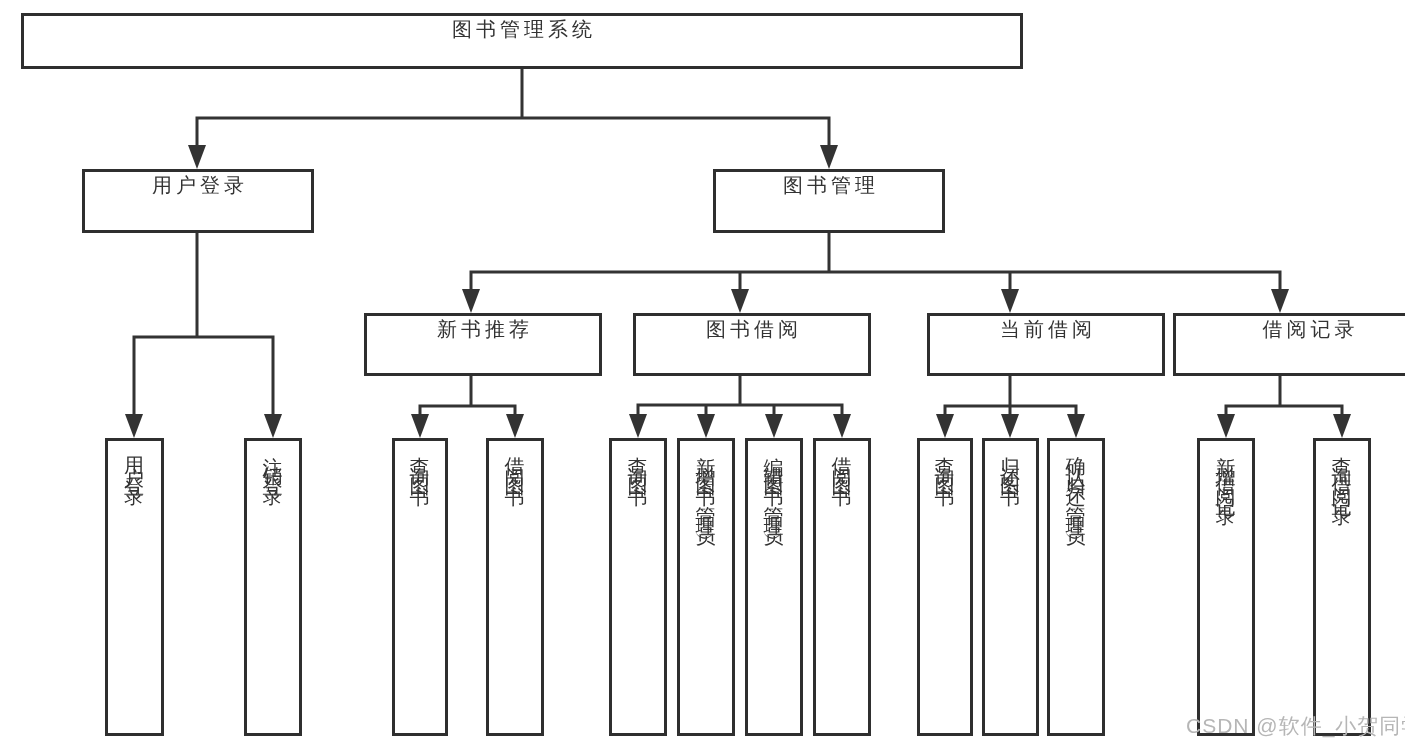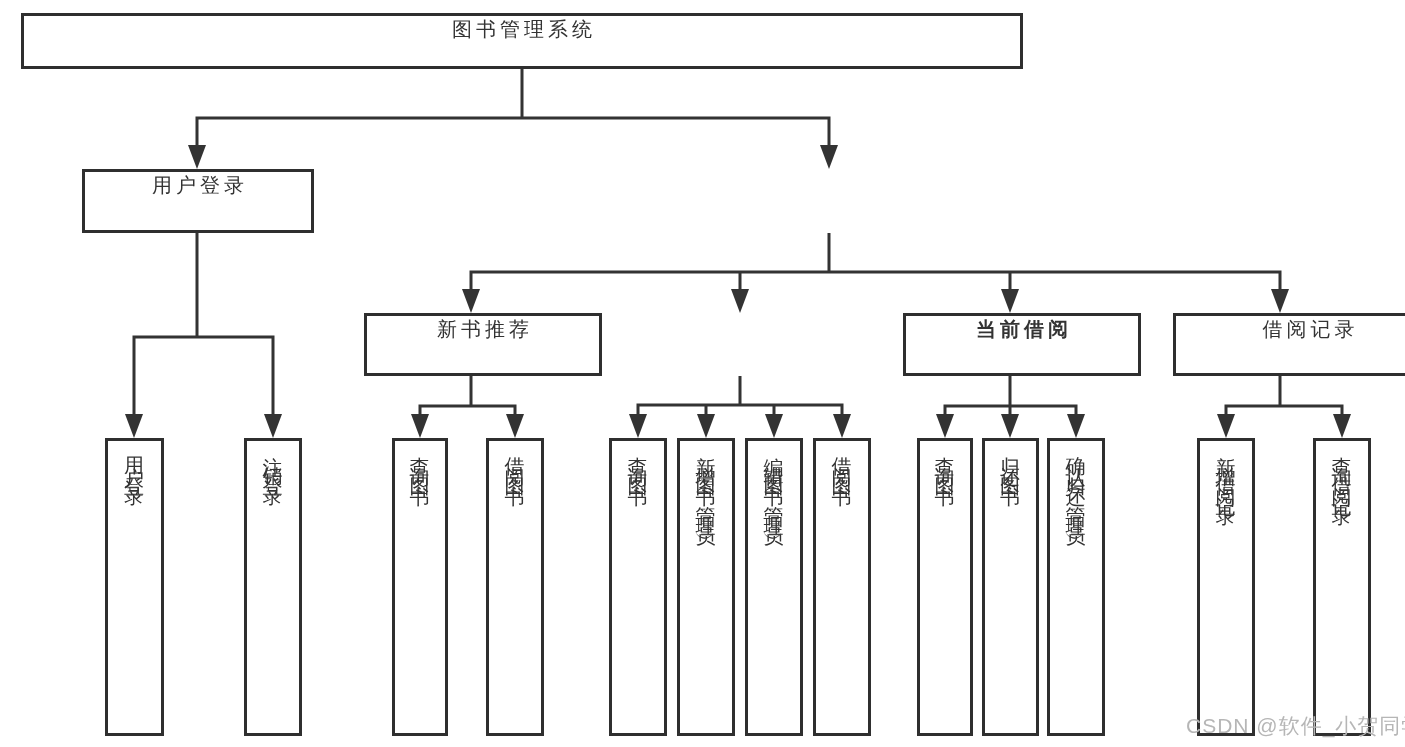--- a/index.html
+++ b/index.html
@@ -114,25 +114,31 @@
     </g>
   </svg>
 
   <div class="node h-text root-box">
     <span>图书管理系统</span>
   </div>
 
   <div class="node h-text lvl2-box" style="left:82px;">
     <span>用户登录</span>
   </div>
+  <div class="node h-text lvl2-box" style="left:713px;">
+    <span>图书管理</span>
+  </div>
 
   <div class="node h-text lvl3-box" style="left:364px;">
     <span>新书推荐</span>
   </div>
-  <div class="node h-text lvl3-box" style="left:903px;font-weight:bold;">
+  <div class="node h-text lvl3-box" style="left:633px;">
+    <span>图书借阅</span>
+  </div>
+  <div class="node h-text lvl3-box" style="left:927px;">
     <span>当前借阅</span>
   </div>
   <div class="node h-text lvl3-box" style="left:1173px;padding-left:33px;">
     <span>借阅记录</span>
   </div>
 
   <div class="node leaf" style="left:105px;width:59px;">
     <span>用户登录</span>
   </div>
   <div class="node leaf" style="left:244px;width:58px;">

